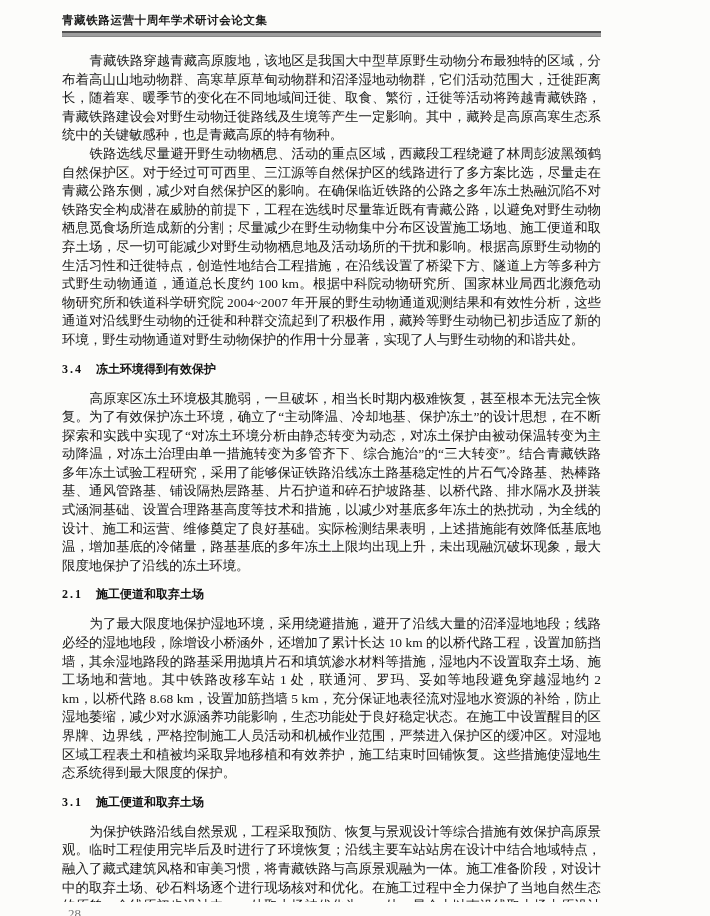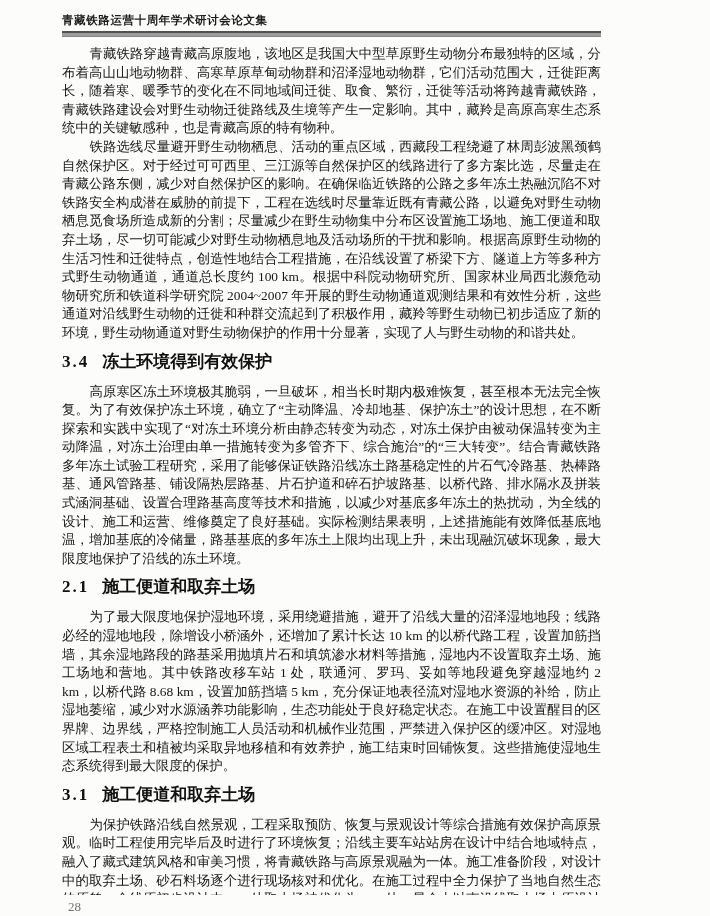--- a/index.html
+++ b/index.html
@@ -31,35 +31,35 @@
   }
   .header-rule {
     margin-top: 3px;
     height: 3px;
     background: #9d9d9d;
     border-top: 2px solid #515151;
     border-bottom: 1px solid #878787;
   }
   
   .content {
-    margin-top: 8px;
+    margin-top: 15px;
     height: 850px;
     overflow: hidden;
     font-size: 13.4px;
     line-height: 18.6px;
     text-align: justify;
     text-justify: inter-ideograph;
     font-family: Liberation Serif, serif;
   }
   .para {
     margin: 0;
     text-indent: 2.05em;
   }
   .sec {
-    font-size: 17px;
+    font-size: 12px;
     font-weight: bold;
     color: #111;
     margin: 10px 0 12px 0;
     line-height: 18px;
   }
   .sec-num {
     letter-spacing: 2px;
     margin-right: 13px;
   }
   

